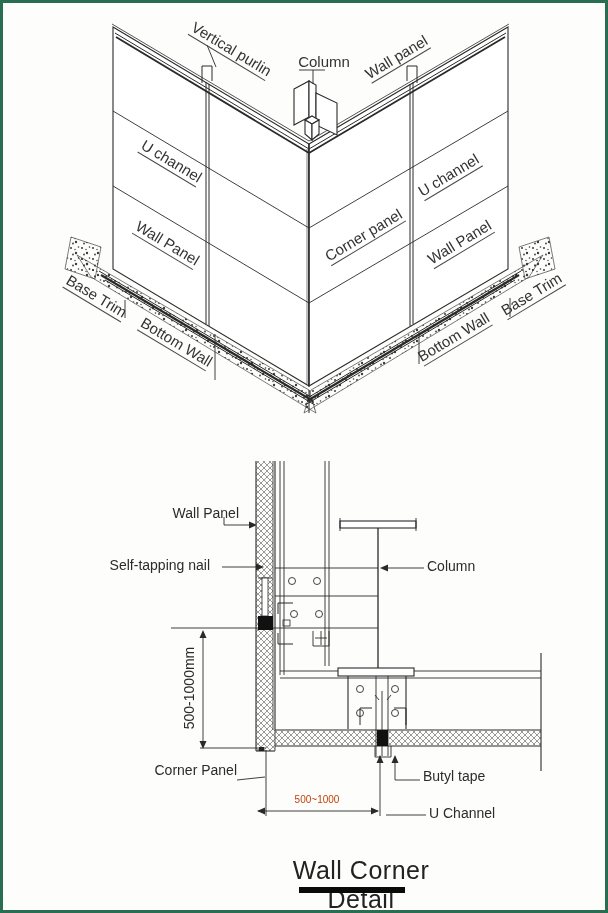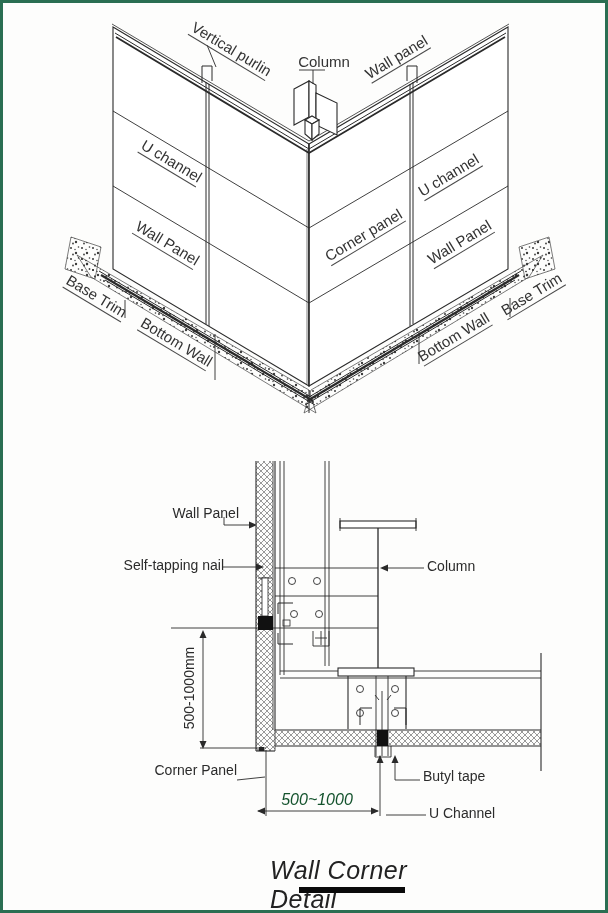--- a/index.html
+++ b/index.html
@@ -21,24 +21,24 @@
     transform-origin:center center;
     line-height:1.05;
   }
   .iso{transform:translate(-50%,-50%);}
   .rotL{transform:translate(-50%,-50%) rotate(31deg);}
   .rotR{transform:translate(-50%,-50%) rotate(-31deg);}
   .ul{border-bottom:1px solid #4a4a4a;padding-bottom:1px;}
   .det{font-size:14px;color:#2b2b2b;}
   .ra{text-align:right;}
   .dimv{transform:translate(-50%,-50%) rotate(-90deg);font-size:14px;color:#2b2b2b;}
-  .dimh{transform:translate(-50%,-50%);font-size:16px;color:#14532d;font-style:italic;}
+  .dimh{transform:translate(-50%,-50%);font-size:10px;color:#c2410c;}
   .title{
     position:absolute;left:267px;top:853px;width:182px;
-    font-size:25px;color:#222;letter-spacing:0.5px;font-style:italic;
+    text-align:center;font-size:25px;color:#222;letter-spacing:0.5px;
   }
   .titlebar{
     position:absolute;left:296px;top:884px;width:106px;height:6px;background:#0a0a0a;
   }
 </style>
 </head>
 <body>
 
 <div class="page">
 
@@ -211,21 +211,21 @@
   <div class="lbl rotL ul" style="left:164px;top:241px;">Wall Panel</div>
   <div class="lbl rotR ul" style="left:446px;top:173px;">U channel</div>
   <div class="lbl rotR ul" style="left:361px;top:233px;">Corner panel</div>
   <div class="lbl rotR ul" style="left:457px;top:240px;">Wall Panel</div>
   <div class="lbl rotL ul" style="left:93px;top:294px;">Base Trim</div>
   <div class="lbl rotL ul" style="left:173px;top:340px;">Bottom Wall</div>
   <div class="lbl rotR ul" style="left:451px;top:335px;">Bottom Wall</div>
   <div class="lbl rotR ul" style="left:529px;top:292px;">Base Trim</div>
 
   <div class="lbl det ra" style="left:140px;top:503px;width:96px;">Wall Panel</div>
-  <div class="lbl det ra" style="left:108px;top:555px;width:113px;">Self-tapping nail</div>
+  <div class="lbl det ra" style="left:94px;top:555px;width:113px;">Self-tapping nail</div>
   <div class="lbl det" style="left:424px;top:556px;">Column</div>
   <div class="lbl det ra" style="left:145px;top:760px;width:89px;">Corner Panel</div>
   <div class="lbl det" style="left:420px;top:766px;text-align:right;">Butyl tape</div>
   <div class="lbl det" style="left:426px;top:803px;">U Channel</div>
 
   <div class="lbl dimv" style="left:186px;top:685px;">500-1000mm</div>
   <div class="lbl dimh" style="left:314px;top:797px;">500~1000</div>
 
   <div class="title">Wall Corner Detail</div>
   <div class="titlebar"></div>

